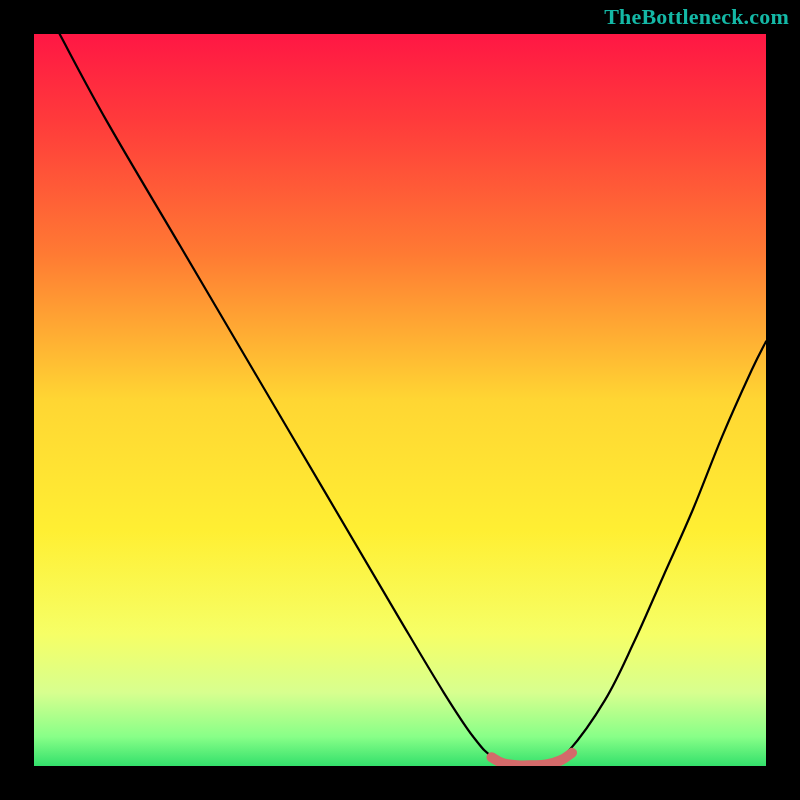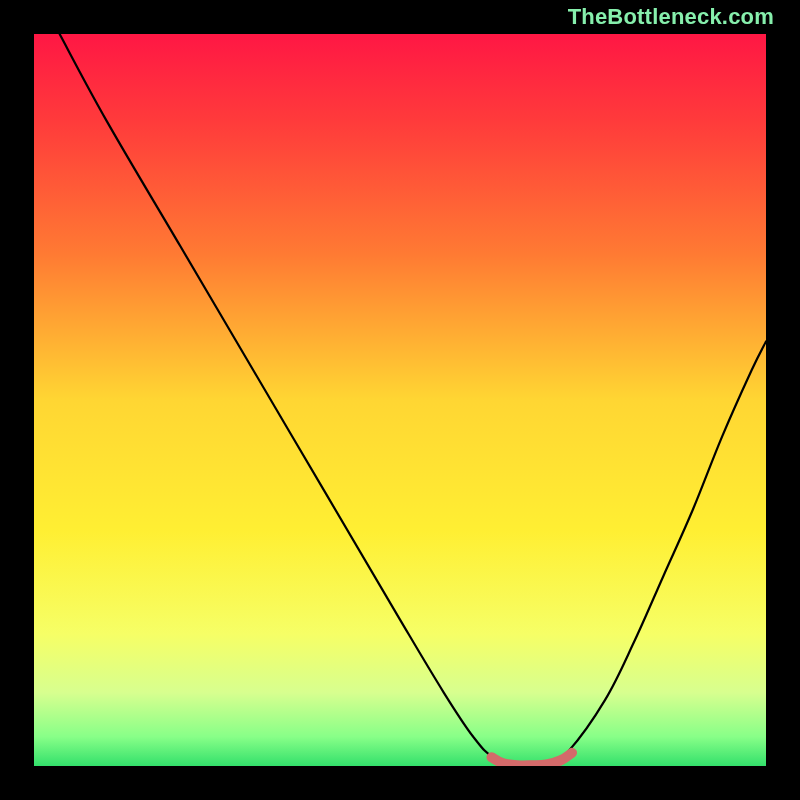--- a/index.html
+++ b/index.html
@@ -12,26 +12,27 @@
   }
   .frame {
     position: relative;
     width: 800px;
     height: 800px;
     background: #000;
   }
   .watermark {
     position: absolute;
     top: 4px;
-    right: 26px;
-    color: #86efac;
+    right: 11px;
+    color: #14b8a6;
     font-size: 22px;
     font-weight: 600;
     letter-spacing: 0.2px;
     z-index: 50;
+    font-family: Liberation Serif, serif;
   }
   .plot-wrap {
     position: absolute;
     left: 34px;
     top: 34px;
     width: 732px;
     height: 732px;
   }
   svg { display: block; }
 </style>

